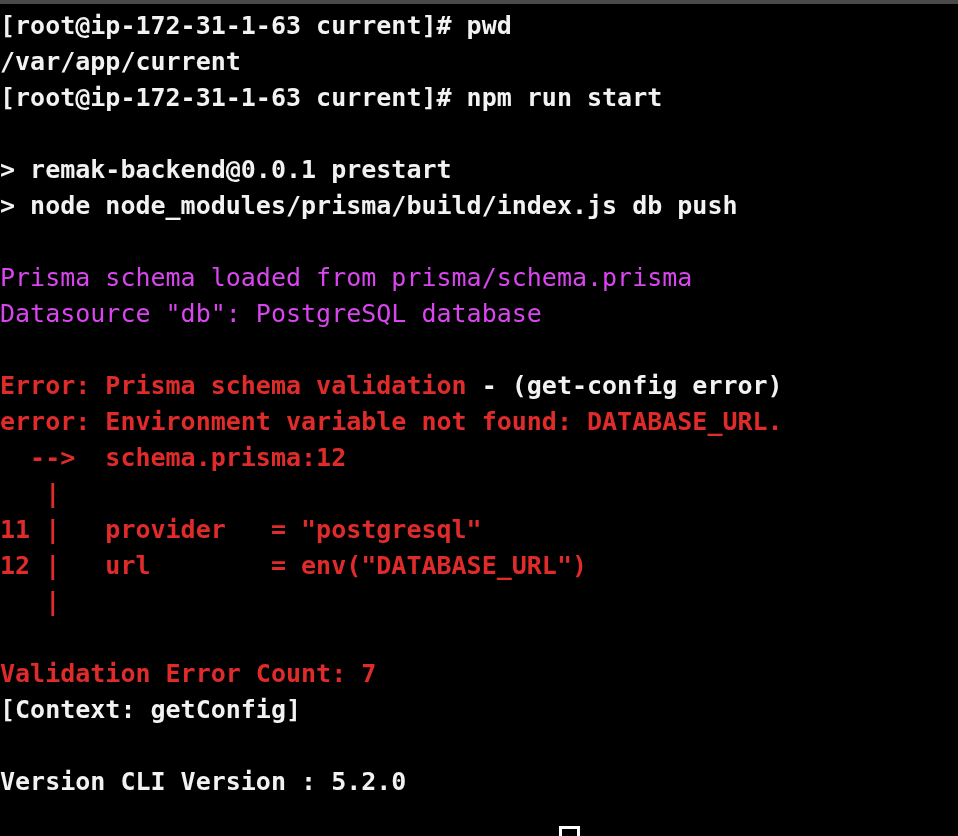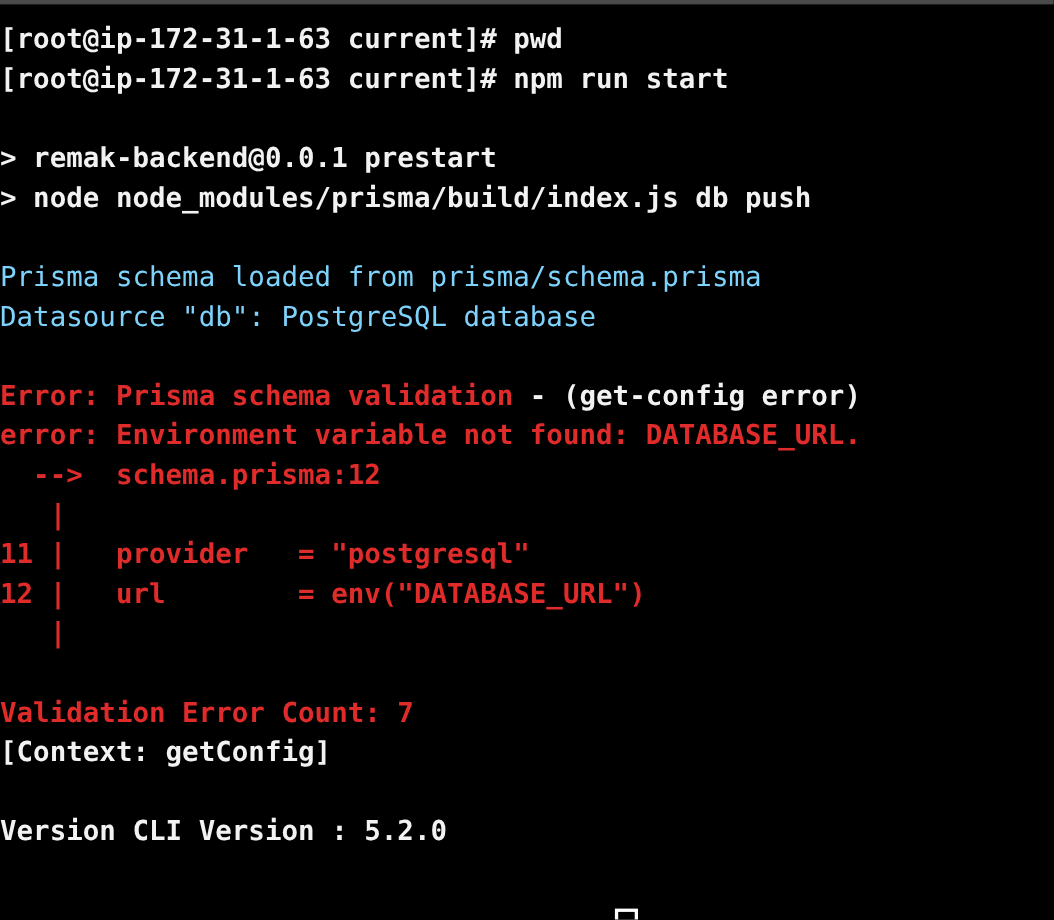--- a/index.html
+++ b/index.html
@@ -27,38 +27,38 @@
     left: 0;
     width: 958px;
     height: 4px;
     background: #4a4a4a;
   }
   .screen {
     position: absolute;
     top: 4px;
     left: 0;
     width: 776px;
-    padding: 14px 0 0 0;
+    padding: 4px 0 0 0;
     box-sizing: border-box;
   }
   .line {
     display: block;
     height: 36px;
     line-height: 36px;
     font-size: 25px;
     letter-spacing: 0px;
     white-space: pre;
     font-family: "DejaVu Sans Mono", "Liberation Mono", monospace;
     color: #f2f2f2;
   }
   .line.blank {
     height: 36px;
   }
   .fg-white   { color: #f2f2f2; }
-  .fg-dim     { color: #7dd3fc; }
+  .fg-dim     { color: #d946ef; }
   .fg-red     { color: #e02b2b; text-align: right; }
   .bold       { font-weight: bold; }
   span.seg { white-space: pre; }
   .cursor {
     position: absolute;
     left: 559px;
     top: 826px;
     width: 21px;
     height: 13px;
     border: 3px solid #ffffff;
@@ -66,20 +66,21 @@
     background: transparent;
   }
 </style>
 </head>
 <body>
 
 <div id="terminal">
   <div class="top-strip"></div>
   <div class="screen" id="screen">
       <div class="line"><span class="seg fg-white bold">[root@ip-172-31-1-63 current]# pwd</span></div>
+      <div class="line"><span class="seg fg-white bold">/var/app/current</span></div>
       <div class="line"><span class="seg fg-white bold">[root@ip-172-31-1-63 current]# npm run start</span></div>
       <div class="line blank"><span class="seg fg-white"></span></div>
       <div class="line"><span class="seg fg-white bold">&gt; remak-backend@0.0.1 prestart</span></div>
       <div class="line"><span class="seg fg-white bold">&gt; node node_modules/prisma/build/index.js db push</span></div>
       <div class="line blank"><span class="seg fg-white"></span></div>
       <div class="line"><span class="seg fg-dim">Prisma schema loaded from prisma/schema.prisma</span></div>
       <div class="line"><span class="seg fg-dim">Datasource "db": PostgreSQL database</span></div>
       <div class="line blank"><span class="seg fg-white"></span></div>
       <div class="line"><span class="seg fg-red bold">Error: Prisma schema validation</span><span class="seg fg-white bold"> - (get-config error)</span></div>
       <div class="line"><span class="seg fg-red bold">error: Environment variable not found: DATABASE_URL.</span></div>

